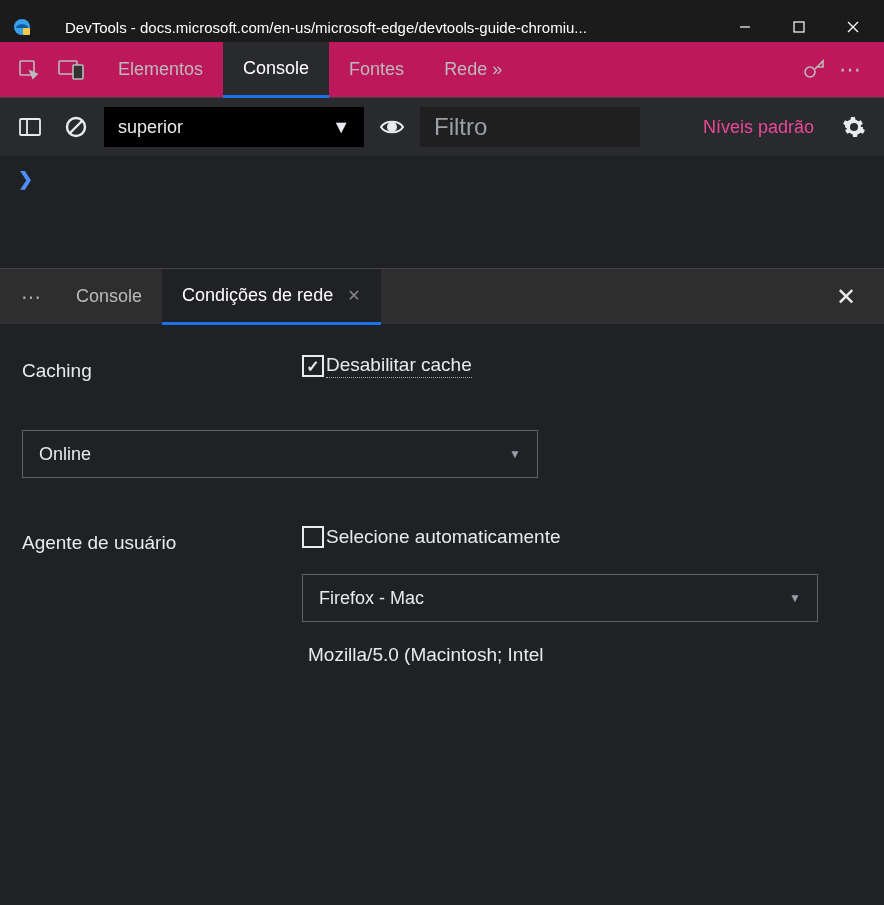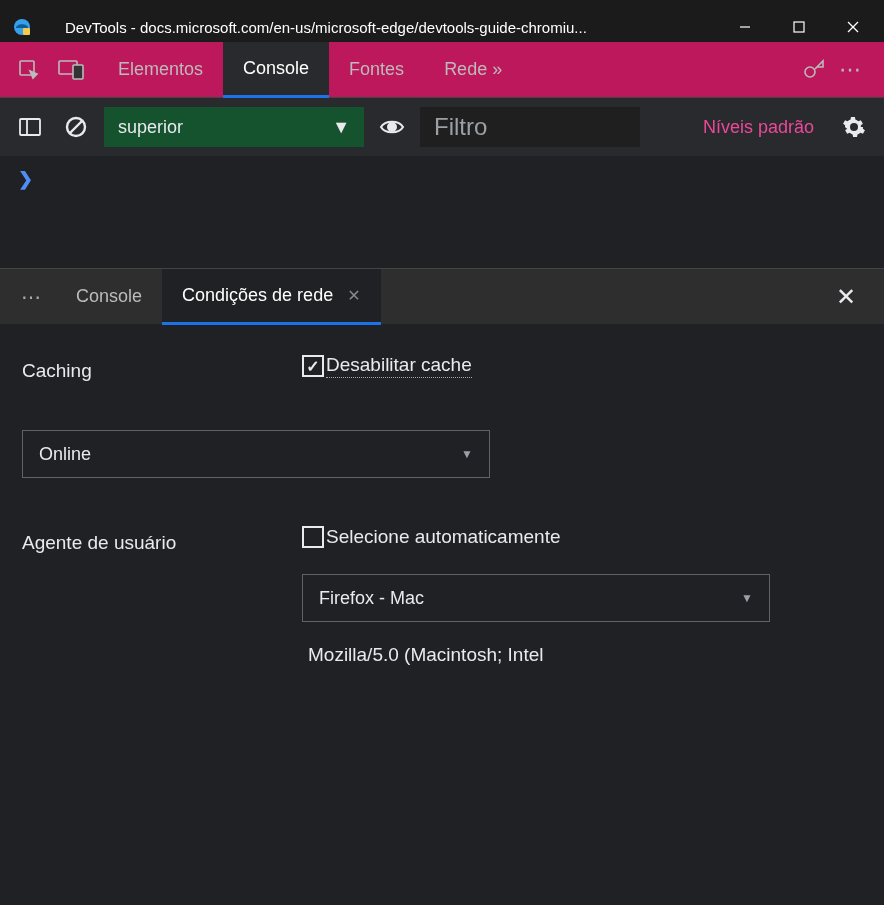--- a/index.html
+++ b/index.html
@@ -77,21 +77,21 @@
     padding: 0 12px;
     gap: 10px;
   }
   .sidebar-toggle, .clear-btn, .eye-btn, .gear-btn {
     width: 36px; height: 36px;
     display: flex; align-items: center; justify-content: center;
   }
   .context-select {
     flex: 0 0 260px;
     height: 40px;
-    background: #14532d;
+    background: #000000;
     display: flex; align-items: center;
     padding: 12px 14px;
     font-size: 18px;
     justify-content: space-between;
   }
   .filter-input {
     flex: 0 0 220px;
     height: 40px;
     background: #1f1f1f;
     padding: 0 14px;
@@ -175,21 +175,21 @@
     content: "✓";
     font-size: 16px;
     font-weight: bold;
     color: #e8eaed;
   }
   .underline-dotted {
     border-bottom: 1px dotted #aaa;
     padding-bottom: 1px;
   }
   .select {
-    width: 468px;
+    width: 516px;
     height: 48px;
     background: transparent;
     border: 1px solid #5f6368;
     display: flex; align-items: center; justify-content: space-between;
     padding: 0 16px;
     font-size: 18px;
     color: #e8eaed;
   }
   .caret { color: #9aa0a6; font-size: 12px; }
   .ua-string-row {

